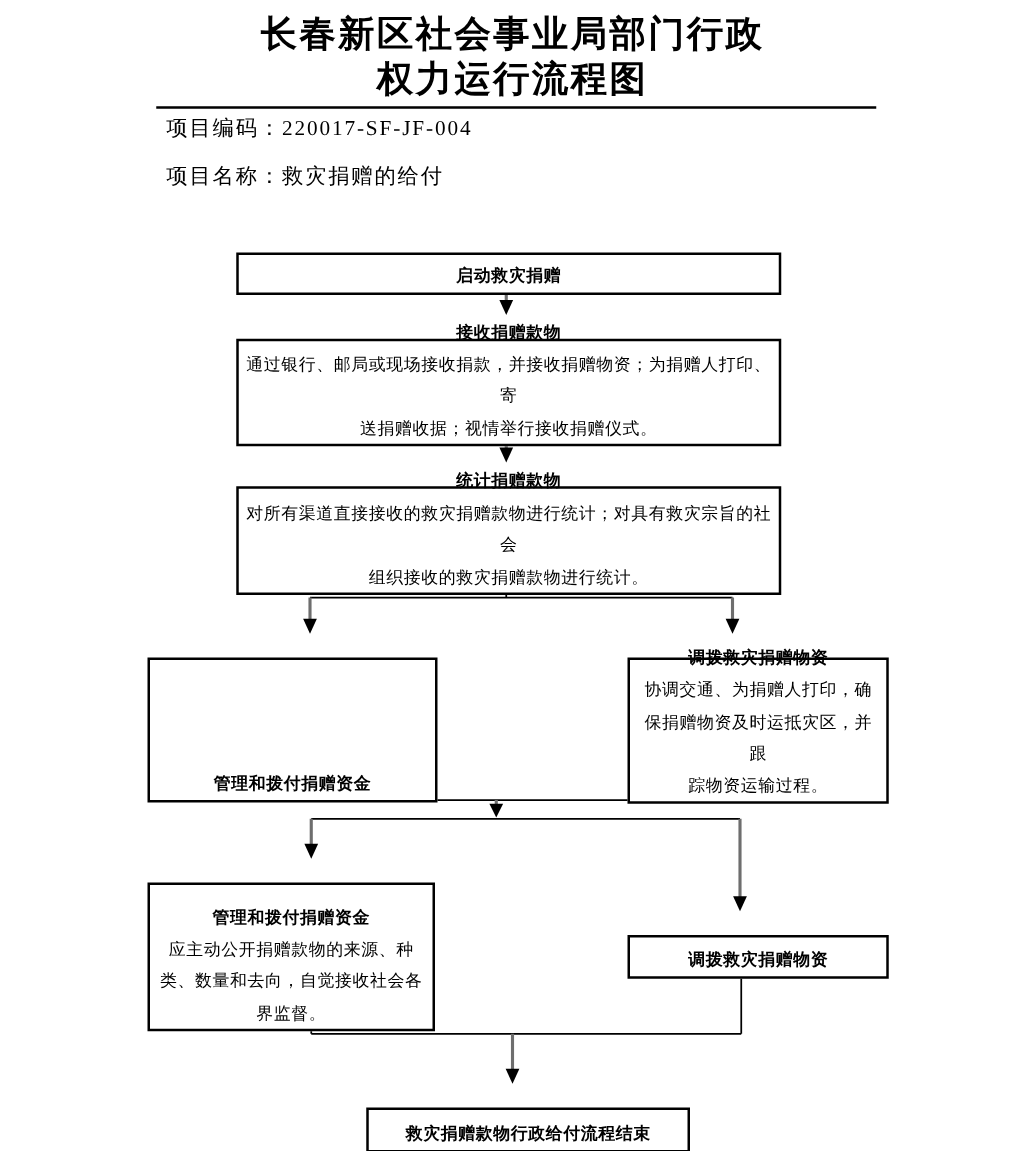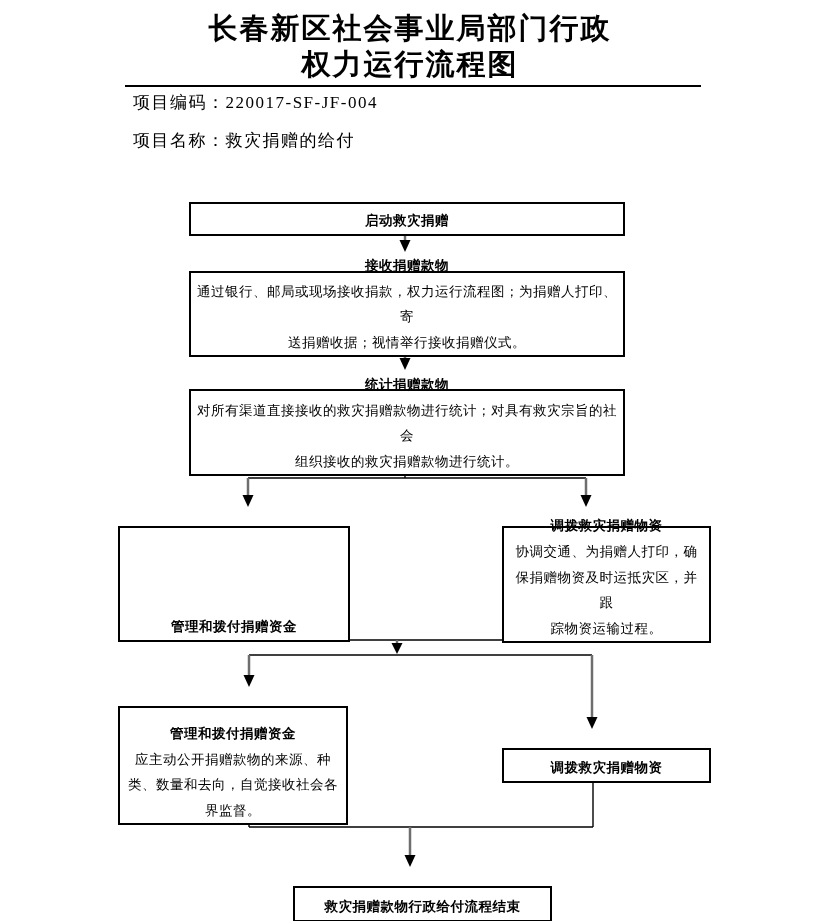--- a/index.html
+++ b/index.html
@@ -117,21 +117,21 @@
       <polygon class="chead" points="404.5,855 415.5,855 410,867"></polygon>
     </g>
   </svg>
 
   <div class="box" style="left:189px;top:183px;width:436px;height:34px;">
     <div class="box-title">启动救灾捐赠</div>
   </div>
 
   <div class="box" style="left:189px;top:252px;width:436px;height:86px;">
     <div class="box-title">接收捐赠款物</div>
-    <div class="box-body">通过银行、邮局或现场接收捐款，权力运行流程图；为捐赠人打印、寄
+    <div class="box-body">通过银行、邮局或现场接收捐款，并接收捐赠物资；为捐赠人打印、寄
 送捐赠收据；视情举行接收捐赠仪式。</div>
   </div>
 
   <div class="box" style="left:189px;top:370px;width:436px;height:87px;">
     <div class="box-title">统计捐赠款物</div>
     <div class="box-body">对所有渠道直接接收的救灾捐赠款物进行统计；对具有救灾宗旨的社会
 组织接收的救灾捐赠款物进行统计。</div>
   </div>
 
   <div class="box" style="left:118px;top:507px;width:232px;height:116px;">

